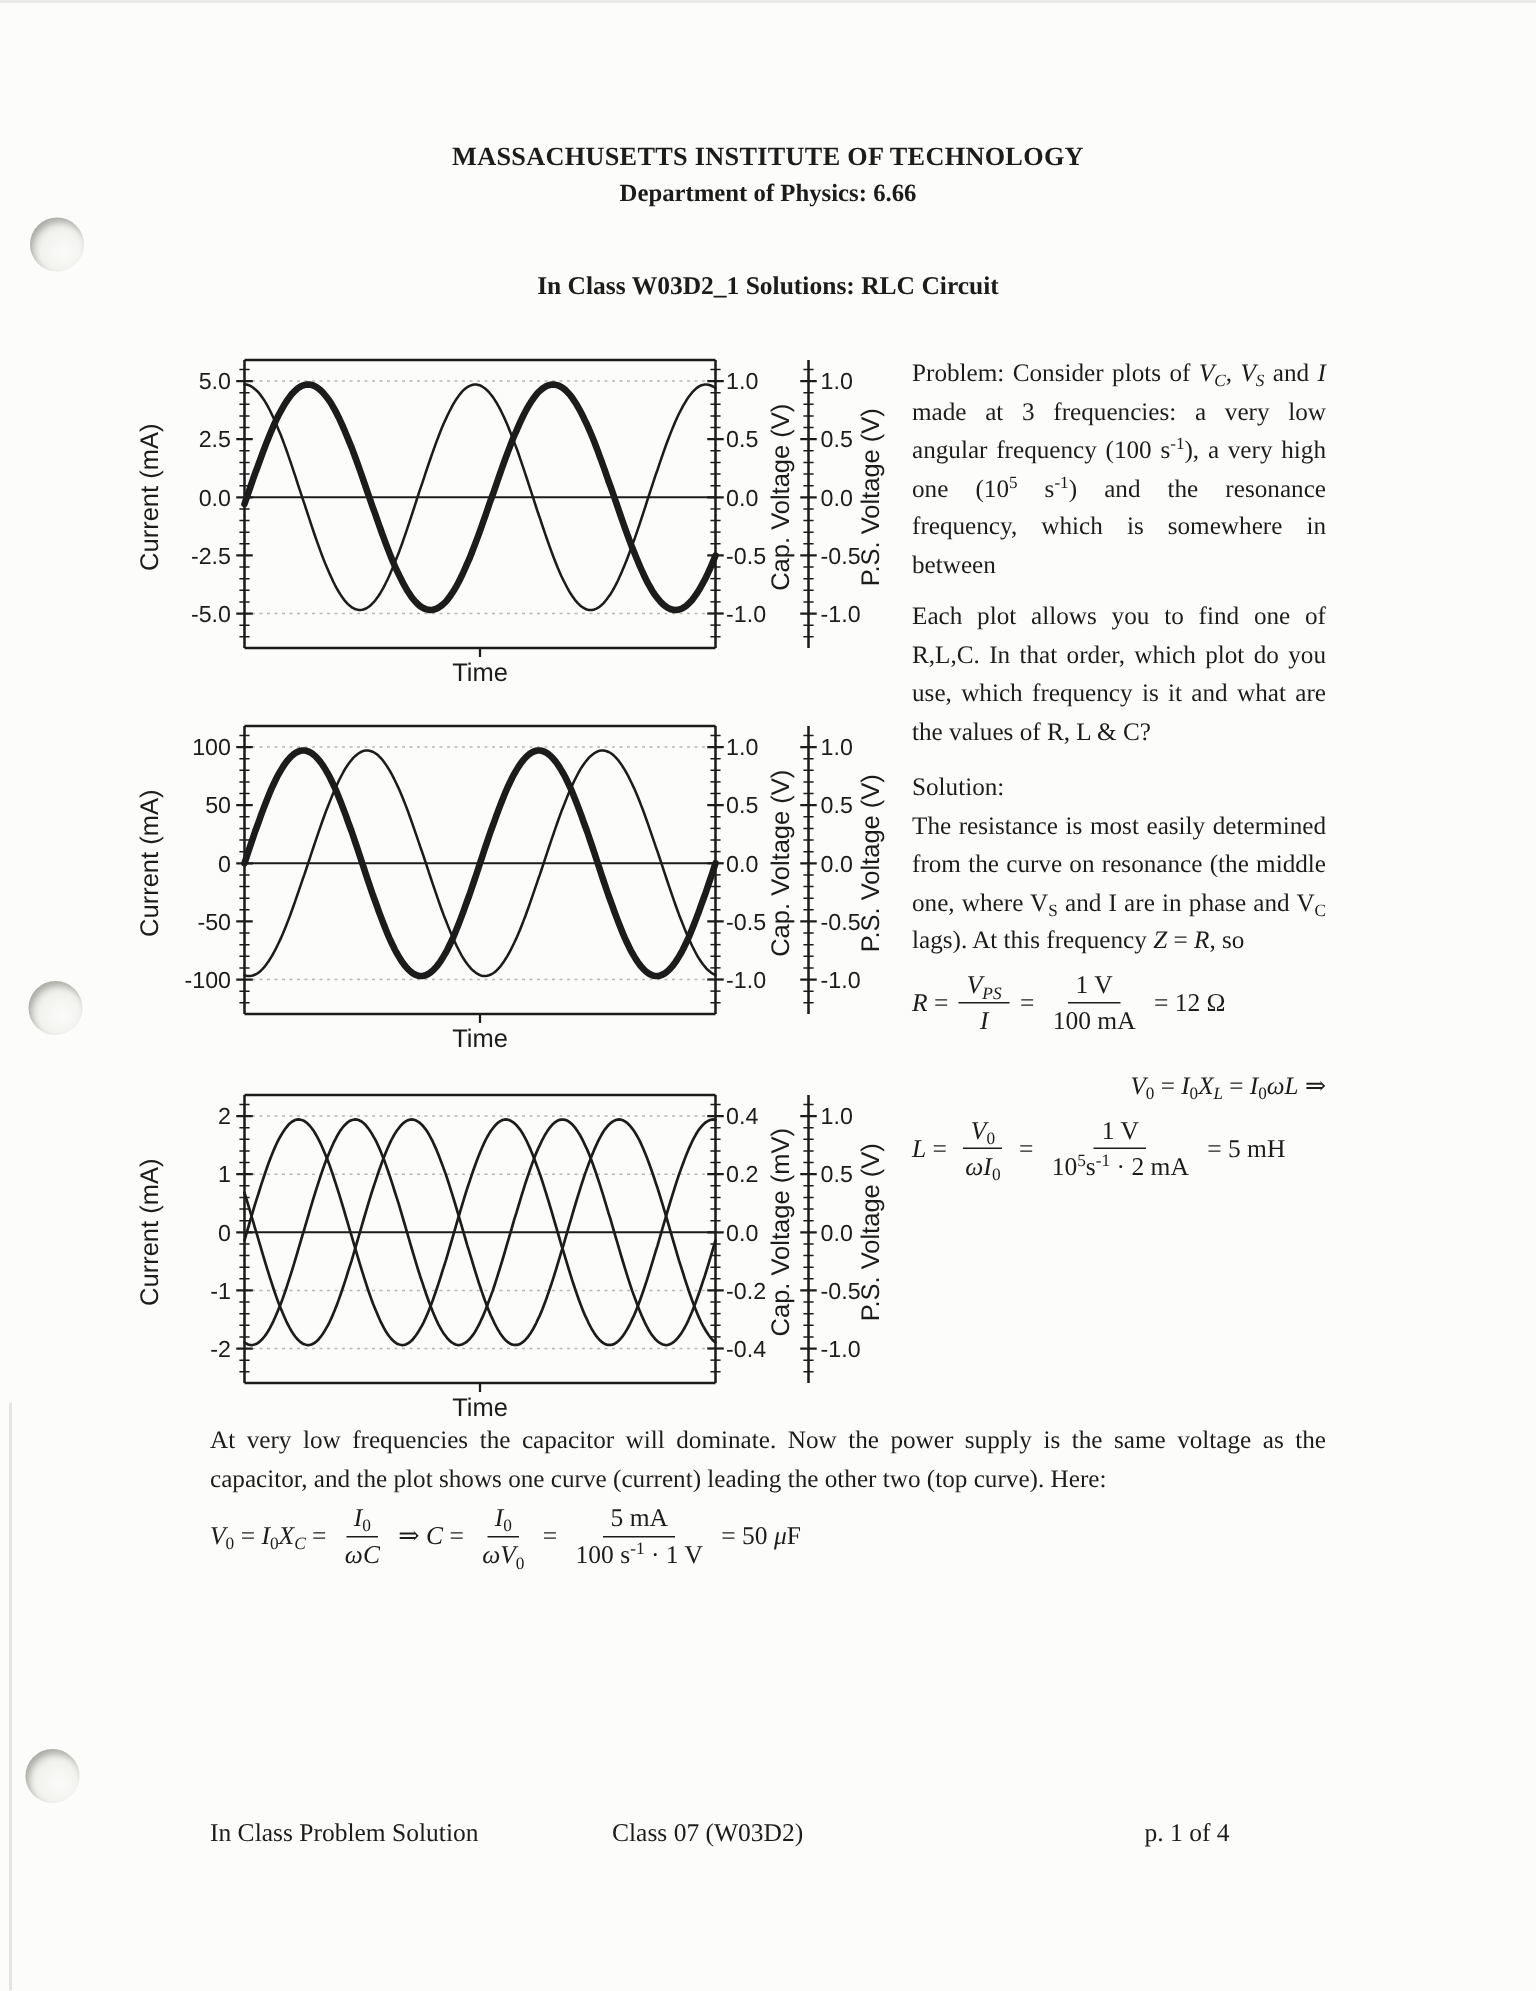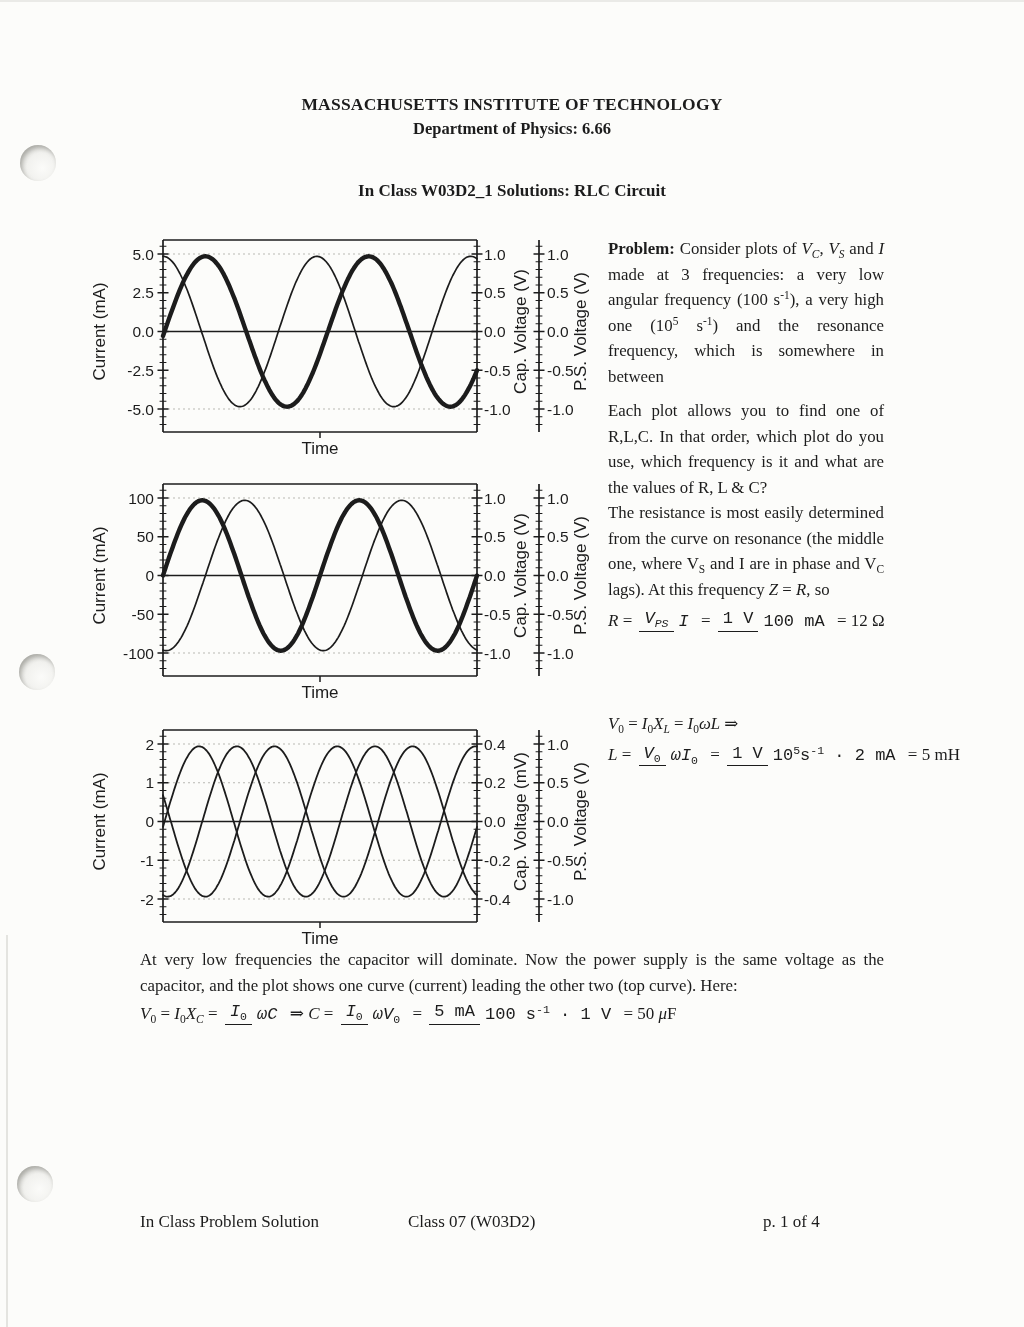--- a/index.html
+++ b/index.html
@@ -11,31 +11,31 @@
   
   .hdr{position:absolute;left:0;width:1024px;text-align:center;}
   #t-institute{top:94px;font-size:17.5px;font-weight:bold;letter-spacing:.2px;}
   #t-dept{top:119px;font-size:16.5px;font-weight:bold;}
   #t-subtitle{top:181px;font-size:17px;font-weight:bold;}
   
   .chart{position:absolute;}
   
   .tblock{position:absolute;left:608px;width:276px;font-size:16.8px;line-height:25.5px;text-align:justify;}
   .wide{left:140px;width:744px;}
-  .rt-b{font-weight:bold;margin-top:12px;}
+  .rt-b{font-weight:normal;margin-top:12px;}
   .rt-i{font-style:italic;}
   .rt-sub{font-size:68%;vertical-align:-0.32em;line-height:0;}
   .rt-subi{font-size:68%;vertical-align:-0.32em;line-height:0;font-style:italic;}
   .rt-sup{font-size:68%;vertical-align:0.5em;line-height:0;}
   .eq{display:flex;align-items:center;font-size:17px;line-height:1.15;text-align:left;}
   .eq .t{white-space:pre;}
-  .frac{display:inline-flex;flex-direction:row;align-items:center;margin:0 3px;font-family:Liberation Mono, monospace;}
+  .frac{display:inline-flex;flex-direction:column;align-items:center;margin:0 3px;}
   .frac .num{padding:0 5px 2px;border-bottom:1.5px solid #1c1c1c;white-space:pre;}
   .frac .den{padding:2px 5px 0;white-space:pre;}
-  .inline-eq{text-align:left;margin-top:1px;}
+  .inline-eq{text-align:right;margin-top:1px;}
   .eq-row{margin-top:7px;}
   
   .foot{position:absolute;top:1212px;font-size:17px;}
   
   .hole{position:absolute;width:36px;height:36px;border-radius:50%;
     background:radial-gradient(circle at 62% 64%, #fbfbf9 0%, #f1f1ee 48%, #dededa 74%, #bdbdb7 100%);
     box-shadow:inset 2px 3px 4px rgba(110,110,104,.45);}
   .edge-line{position:absolute;left:6px;top:935px;width:2px;height:392px;background:#cfcfca;opacity:.55;}
   .top-line{position:absolute;left:0;top:0;width:1024px;height:2px;background:#eaeae7;}
 </style>
@@ -401,20 +401,21 @@
     <text text-anchor="middle" font-size="17" fill="#1c1c1c" transform="translate(20,103.5) rotate(-90)" style="font-family:&quot;Liberation Sans&quot;,&quot;DejaVu Sans&quot;,sans-serif">Current (mA)</text>
     <text text-anchor="middle" font-size="17" fill="#1c1c1c" transform="translate(441,103.5) rotate(-90)" style="font-family:&quot;Liberation Sans&quot;,&quot;DejaVu Sans&quot;,sans-serif">Cap. Voltage (mV)</text>
     <text text-anchor="middle" font-size="17" fill="#1c1c1c" transform="translate(501,103.5) rotate(-90)" style="font-family:&quot;Liberation Sans&quot;,&quot;DejaVu Sans&quot;,sans-serif">P.S. Voltage (V)</text>
     <text x="235" y="226" text-anchor="middle" font-size="17" fill="#1c1c1c" style="font-family:&quot;Liberation Sans&quot;,&quot;DejaVu Sans&quot;,sans-serif">Time</text>
   </svg>
 
 <div class="tblock" style="top:236px;"><span class="rt-b">Problem:</span><span> Consider plots of </span><span class="rt-i">V</span><span class="rt-subi">C</span><span>, </span><span class="rt-i">V</span><span class="rt-subi">S</span><span> and </span><span class="rt-i">I</span><span> made at 3 frequencies: a very low angular frequency (100 s</span><span class="rt-sup">-1</span><span>), a very high one (10</span><span class="rt-sup">5</span><span> s</span><span class="rt-sup">-1</span><span>) and the resonance frequency, which is somewhere in between</span></div>
 <div class="tblock" style="top:398px;"><span>Each plot allows you to find one of R,L,C.  In that order, which plot do you use, which frequency is it and what are the values of R, L &amp; C?</span></div>
 
 <div class="tblock" style="top:500px;">
+  <div class="rt-b">Solution:</div>
   <div><span>The resistance is most easily determined from the curve on resonance (the middle one, where V</span><span class="rt-sub">S</span><span> and I are in phase and V</span><span class="rt-sub">C</span><span> lags).  At this frequency </span><span class="rt-i">Z</span><span> = </span><span class="rt-i">R</span><span>, so</span></div>
   <div class="eq eq-row">
       <span class="t"><span class="rt-i">R</span><span> = </span></span>
       <span class="frac">
         <span class="num"><span class="rt-i">V</span><span class="rt-subi">PS</span></span>
         <span class="den"><span class="rt-i">I</span></span>
       </span>
       <span class="t"><span> = </span></span>
       <span class="frac">
         <span class="num"><span>1 V</span></span>

